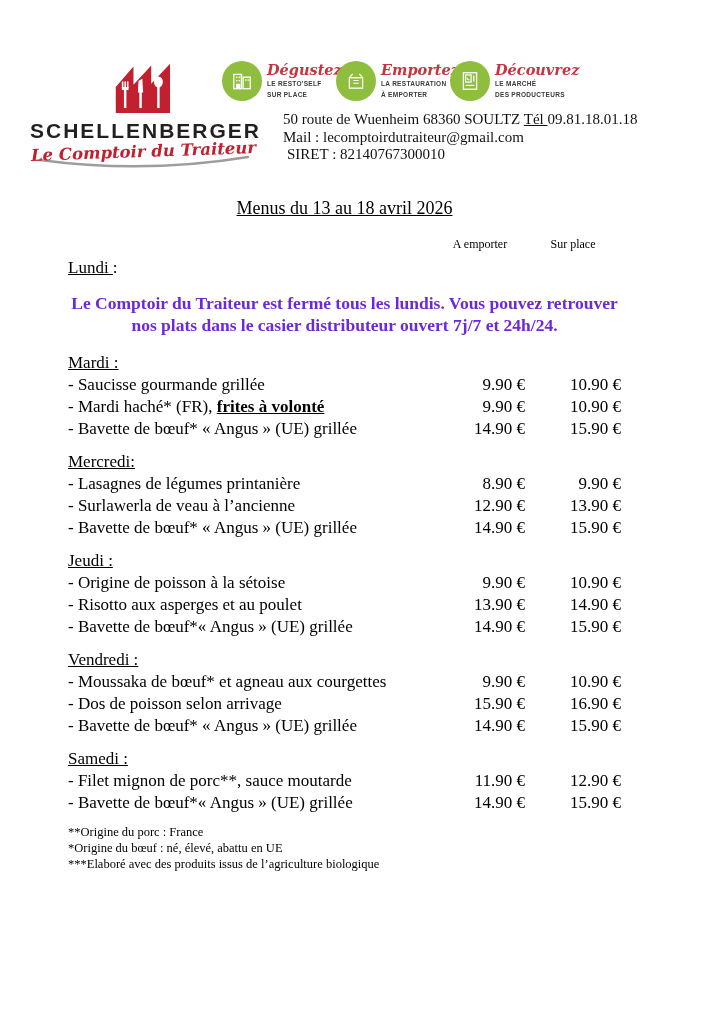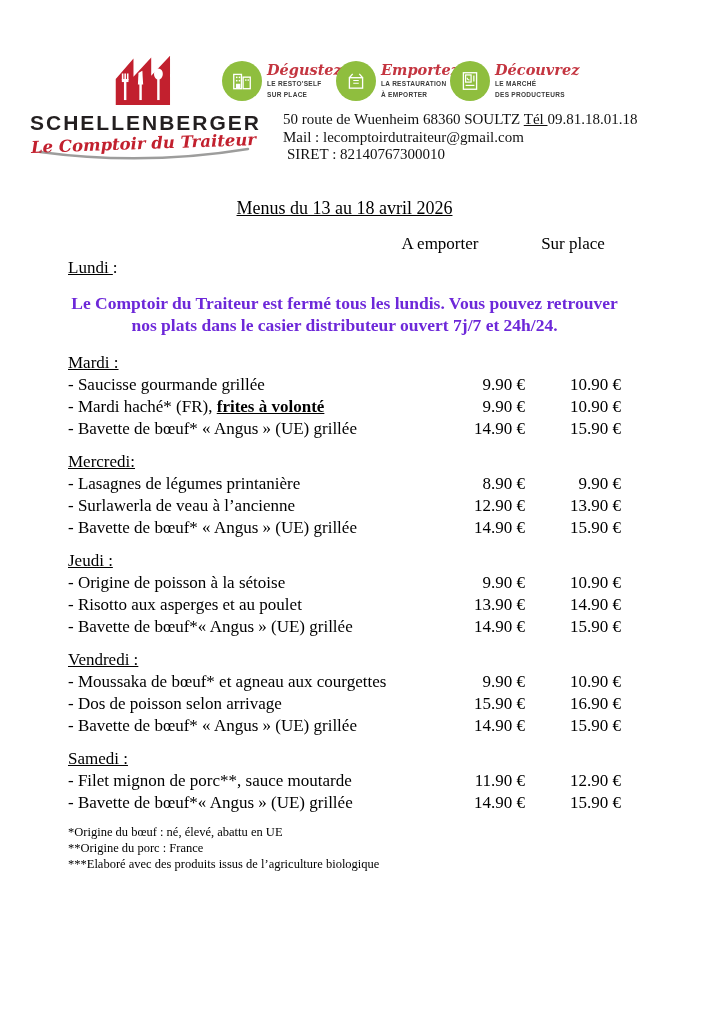--- a/index.html
+++ b/index.html
@@ -3,21 +3,21 @@
 <meta charset="utf-8">
 <style>
   html,body { margin:0; padding:0; background:#ffffff; }
   .page {
     position:relative; width:724px; height:1024px; background:#ffffff;
     font-family:"Liberation Serif", serif; color:#000; overflow:hidden;
   }
   .u { text-decoration:underline; }
 
   
-  .logo-block { position:absolute; left:30px; top:48px; width:228px; text-align:center; }
+  .logo-block { position:absolute; left:30px; top:56px; width:228px; text-align:center; }
   .logo-svg { display:block; margin:0 auto; width:72px; height:62px; }
   .brand-name {
     font-family:"Liberation Sans", sans-serif; font-weight:bold; font-size:21px;
     letter-spacing:2px; color:#231f20; white-space:nowrap; margin-top:1px;
   }
   .tagline-wrap { position:relative; margin-top:-1px; height:36px; }
   .tagline {
     display:inline-block; transform:rotate(-2deg);
     font-family:"DejaVu Serif", serif; font-style:italic; font-weight:bold;
     font-size:16.5px; color:#c2202e; white-space:nowrap;
@@ -42,21 +42,21 @@
   }
 
   
   .contact { position:absolute; left:283px; top:111px; font-size:15px; line-height:17.5px; color:#111; }
   .contact-line { white-space:nowrap; }
   .contact-line.siret { padding-left:4px; }
 
   
   .content { position:absolute; left:68px; top:196px; width:553px; }
   .doc-title { text-align:center; font-size:18px; line-height:24px; white-space:nowrap; }
-  .col-headers { display:flex; margin-top:13px; font-size:17px; line-height:22px;gap:40px; }
+  .col-headers { display:flex; margin-top:13px; font-size:12px; line-height:22px; }
   .col-spacer { flex:1; }
   .col-h1 { width:90px; text-align:center; }
   .col-h2 { width:96px; text-align:center; }
 
   .day-heading { font-weight:normal; font-size:17px; line-height:22px; margin-top:11px; }
   .day-heading.lundi { margin-top:2px; }
   .day-heading .rest { text-decoration:none; }
 
   .notice {
     margin-top:13px; text-align:center; color:#6d28d9; font-weight:bold;
@@ -267,19 +267,19 @@
         <div class="p2">12.90 €</div>
       </div>
       <div class="menu-row">
         <div class="dish"><span>- Bavette de bœuf*« Angus » (UE) grillée</span><span class="emphasis"></span></div>
         <div class="p1">14.90 €</div>
         <div class="p2">15.90 €</div>
       </div>
     </div>
 
     <div class="footnotes">
+      <div class="footnote-line">**Origine du porc : France</div>
       <div class="footnote-line">*Origine du bœuf : né, élevé, abattu en UE</div>
-      <div class="footnote-line">**Origine du porc : France</div>
       <div class="footnote-line">***Elaboré avec des produits issus de l’agriculture biologique</div>
     </div>
 
   </div>
 </div>
 
 </body></html>

